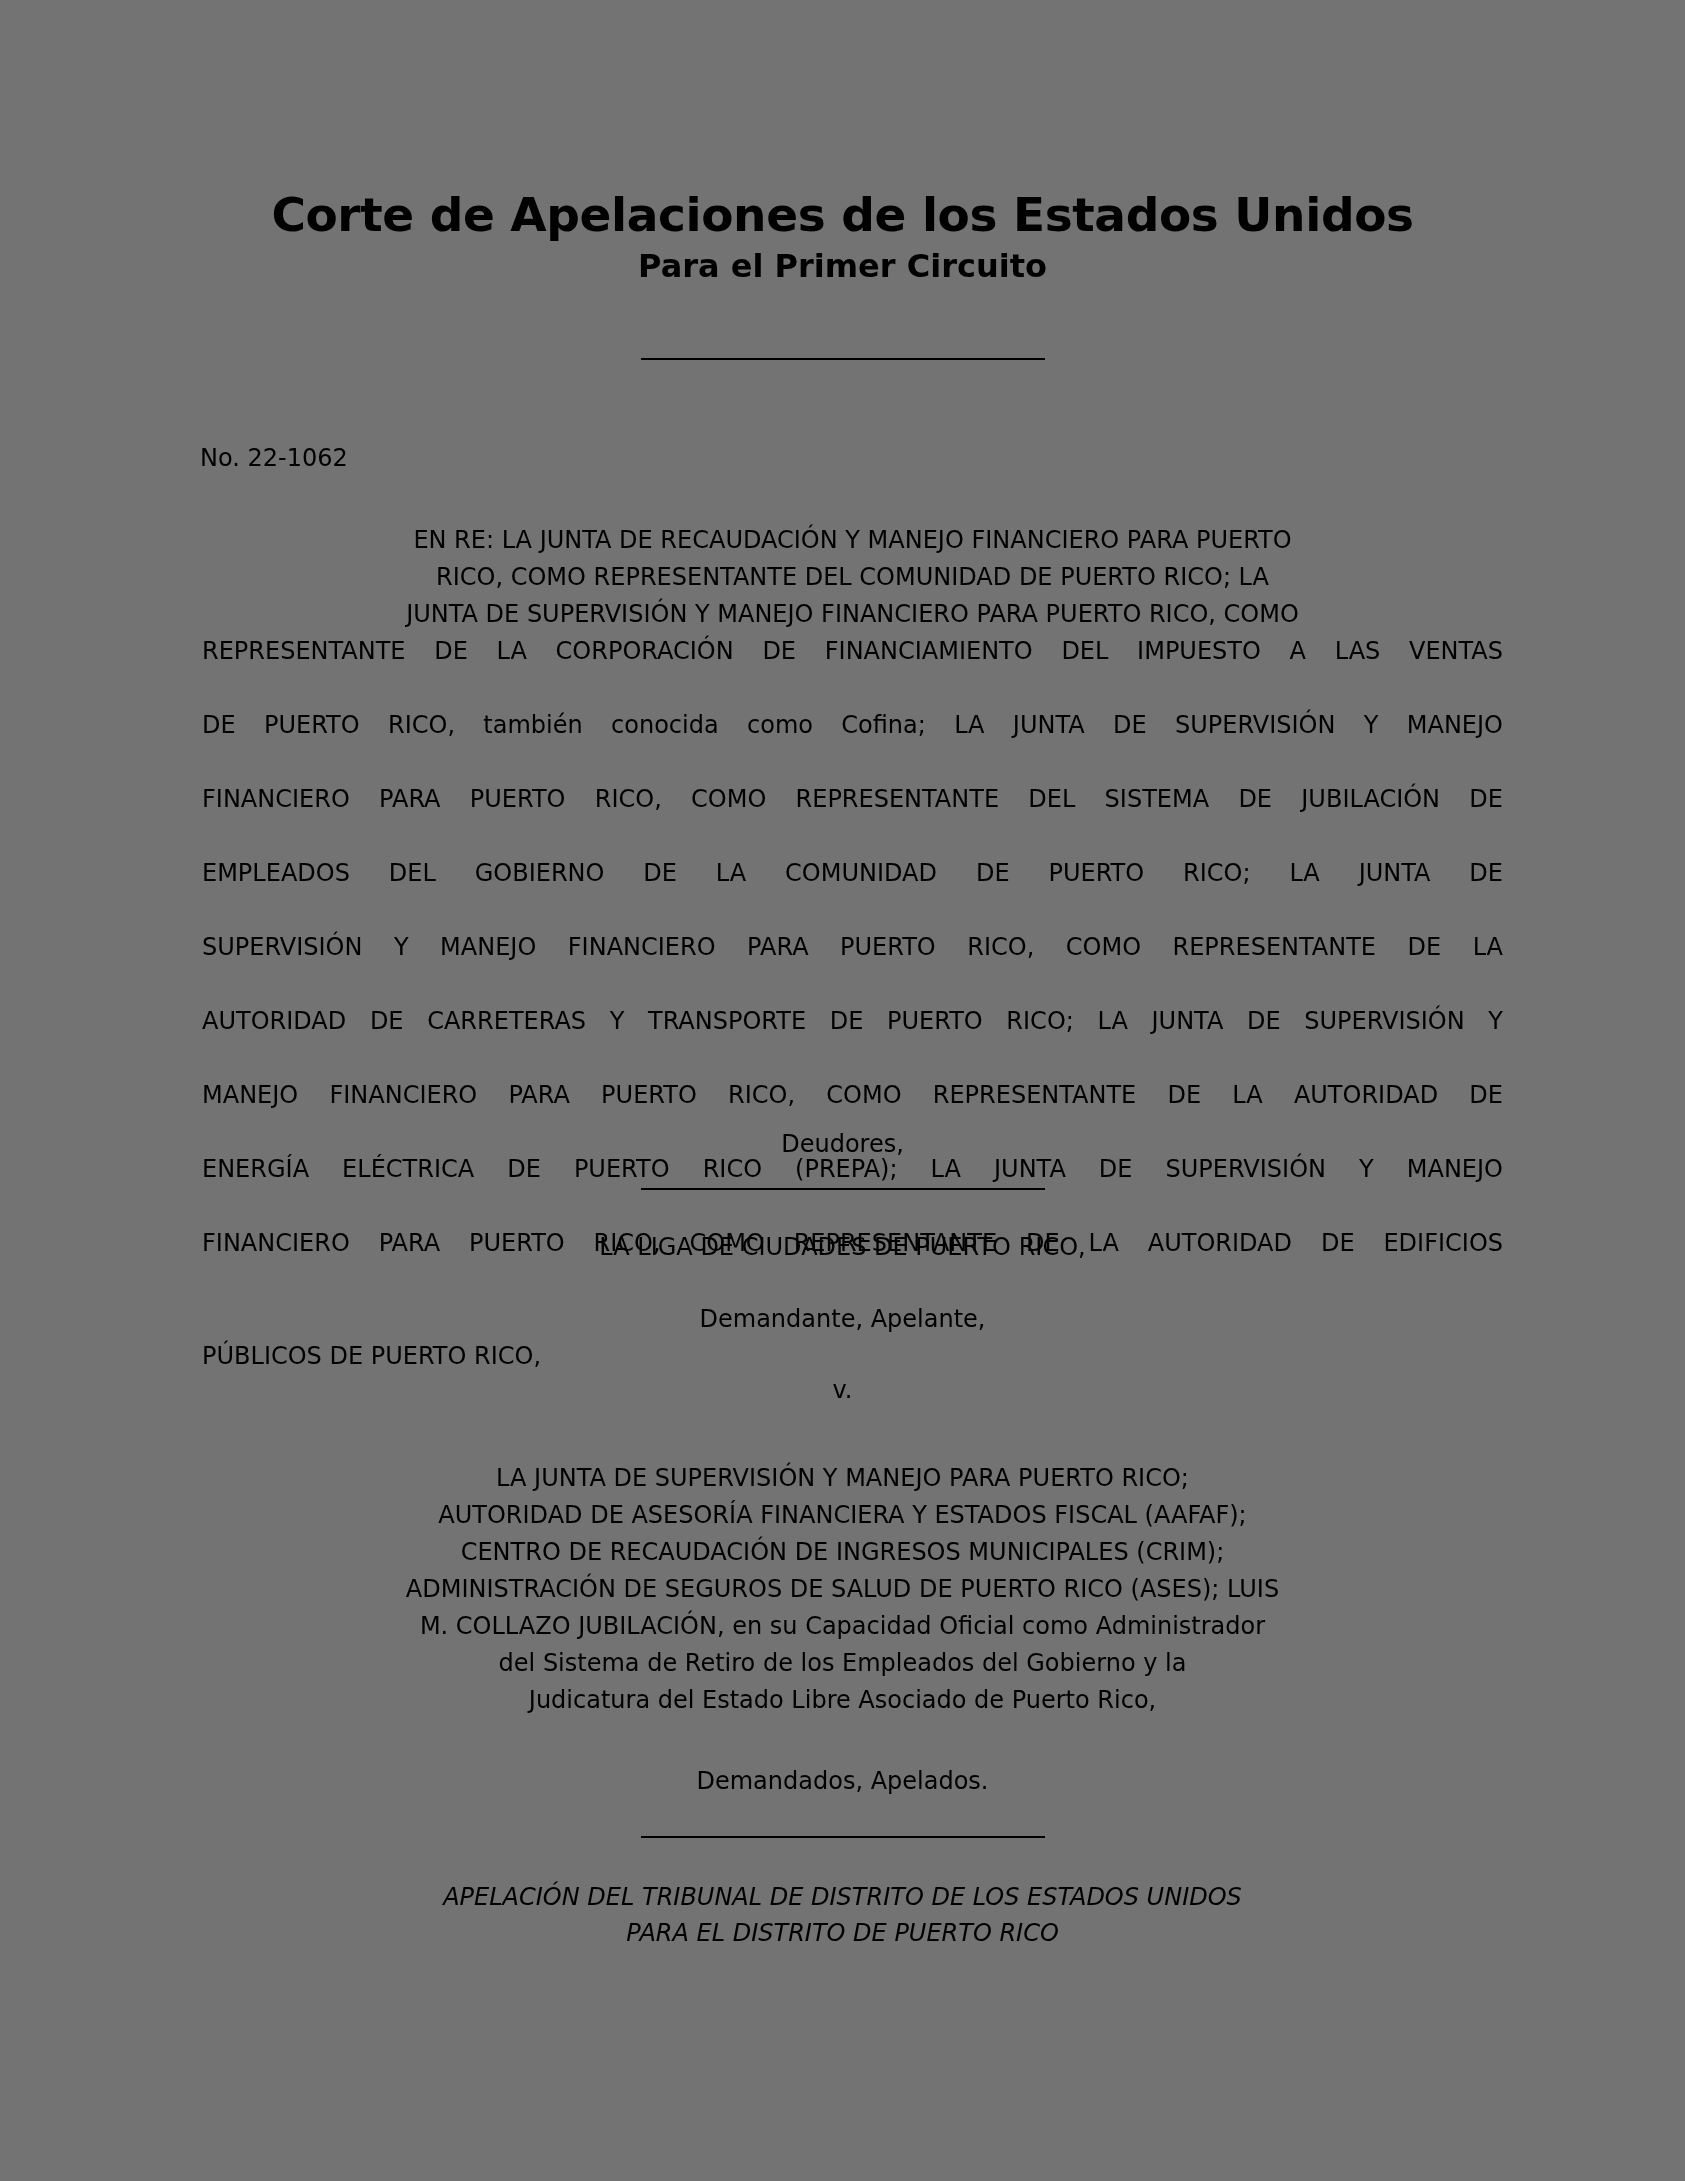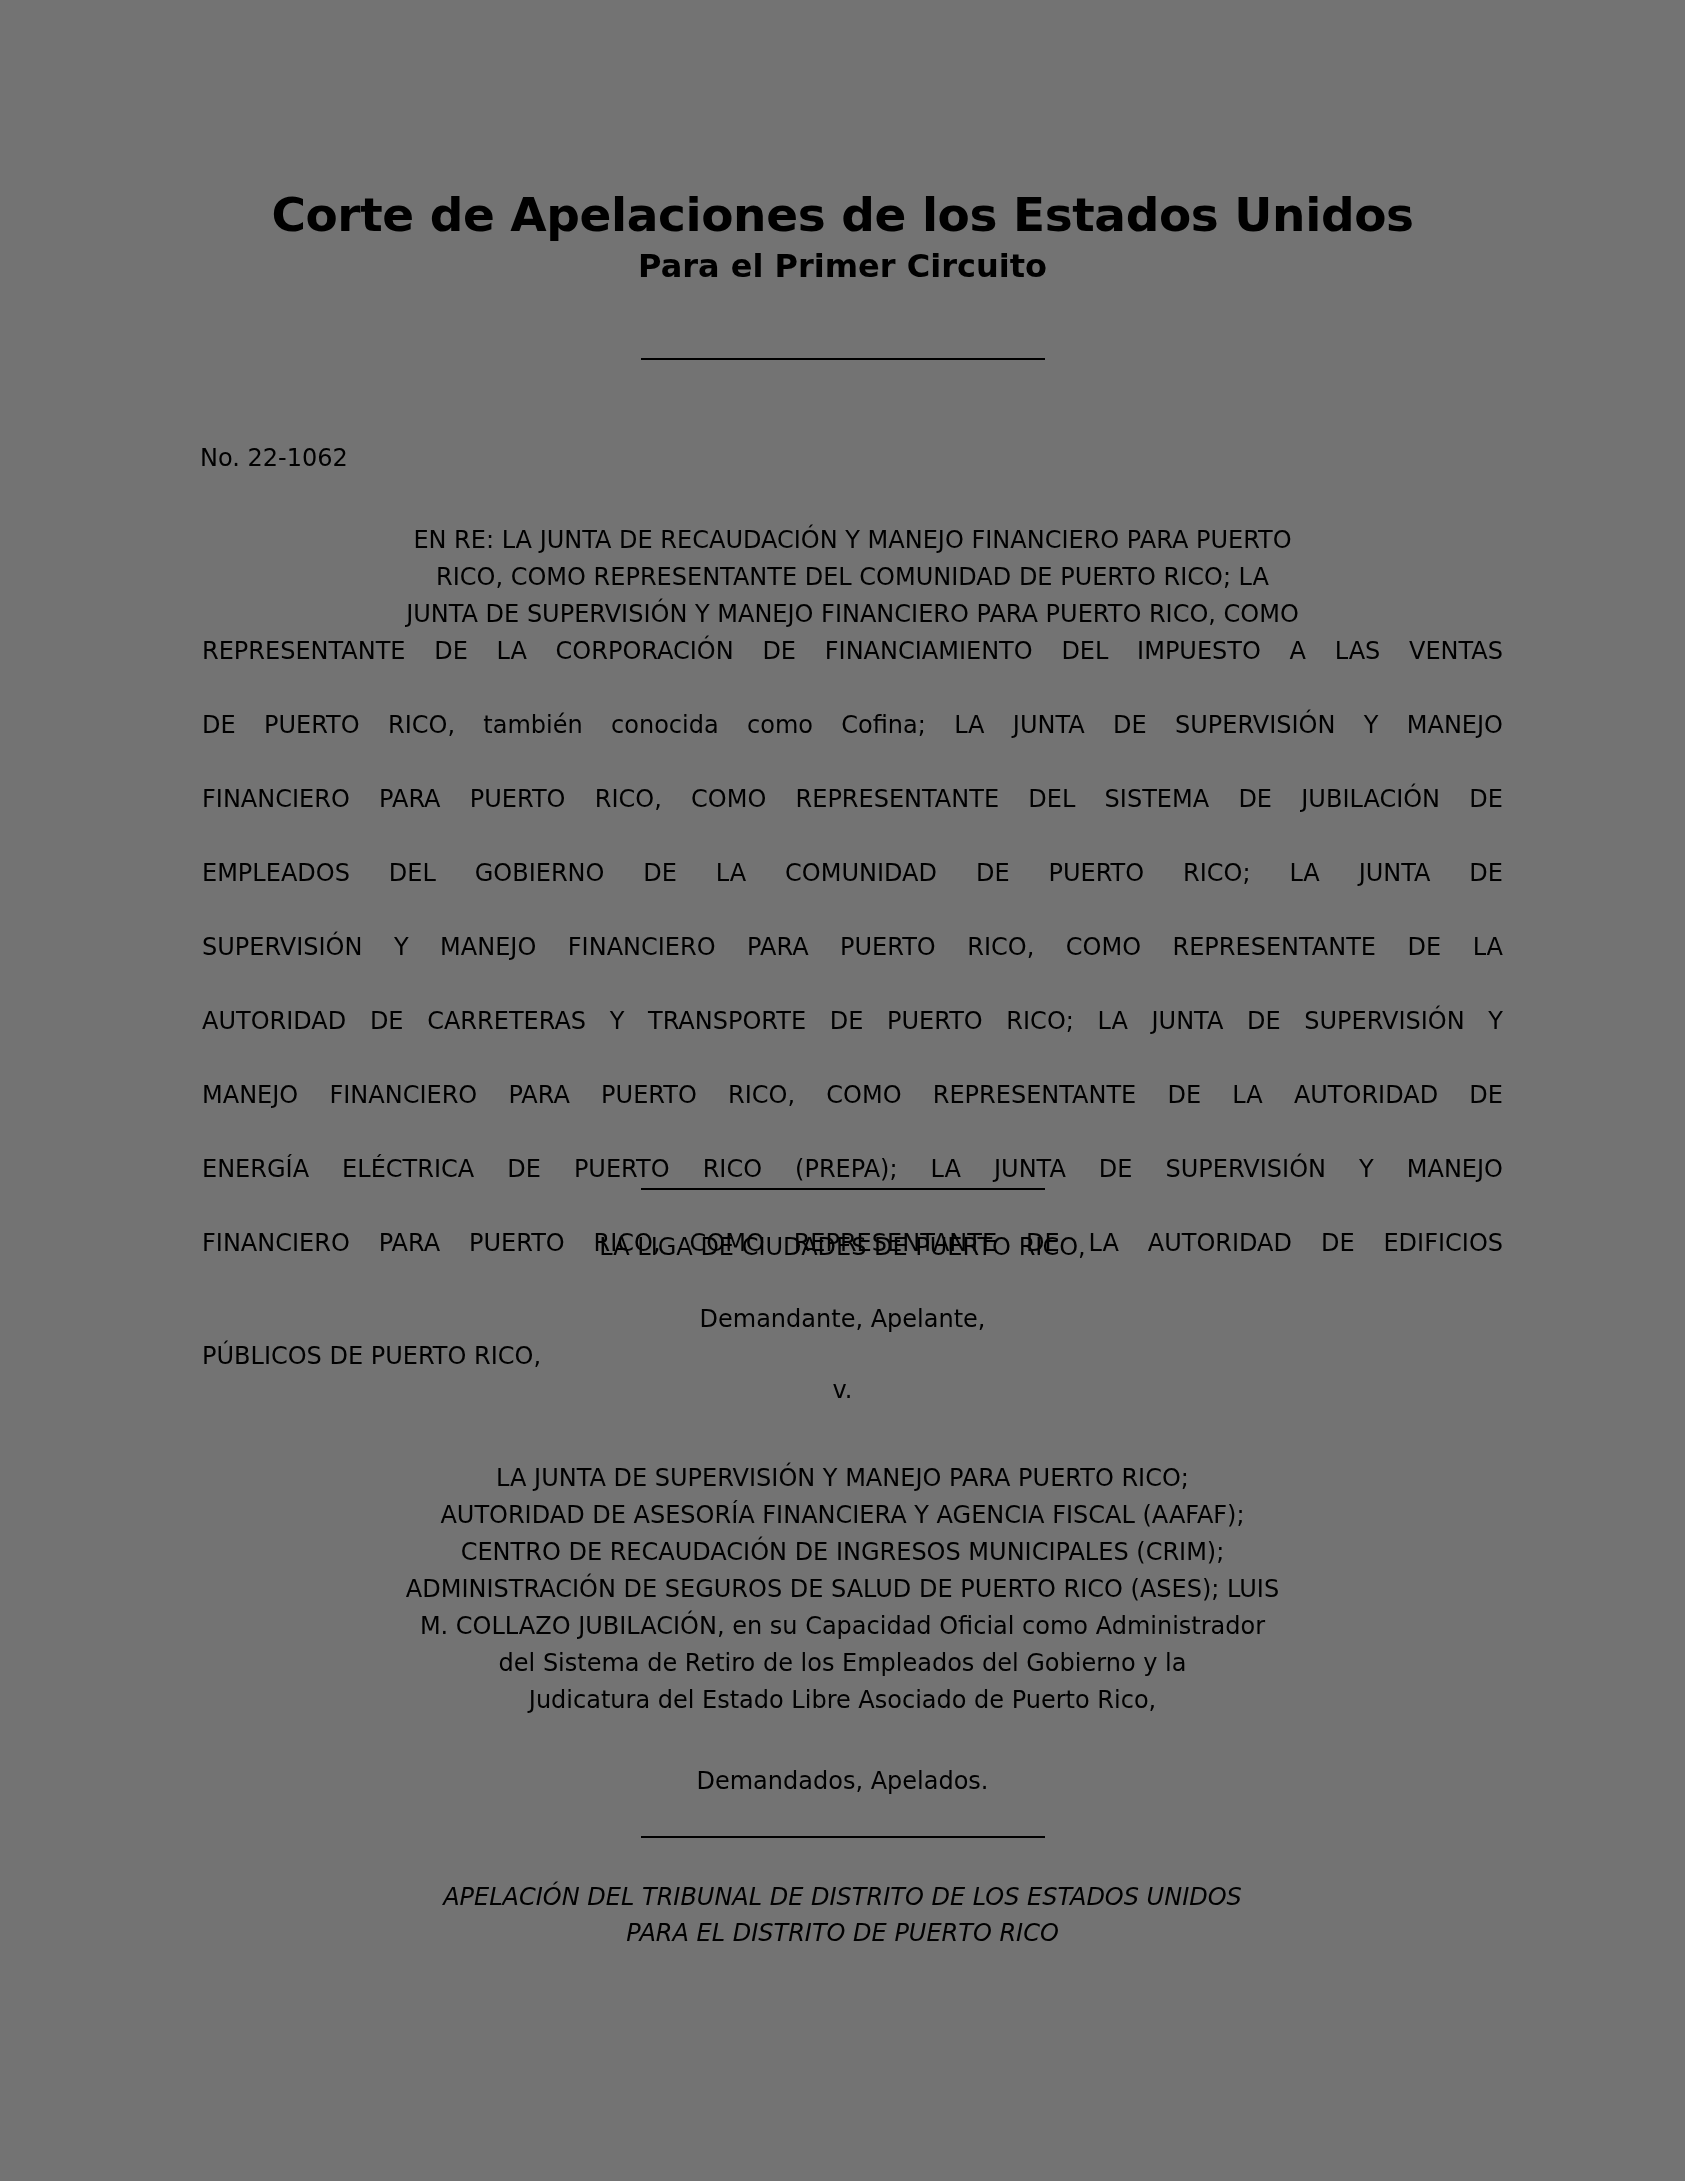--- a/index.html
+++ b/index.html
@@ -185,32 +185,33 @@
     <span class="cap-just">FINANCIERO PARA PUERTO RICO, COMO REPRESENTANTE DEL SISTEMA DE JUBILACIÓN DE</span>
     <span class="cap-just">EMPLEADOS DEL GOBIERNO DE LA COMUNIDAD DE PUERTO RICO; LA JUNTA DE</span>
     <span class="cap-just">SUPERVISIÓN Y MANEJO FINANCIERO PARA PUERTO RICO, COMO REPRESENTANTE DE LA</span>
     <span class="cap-just">AUTORIDAD DE CARRETERAS Y TRANSPORTE DE PUERTO RICO; LA JUNTA DE SUPERVISIÓN Y</span>
     <span class="cap-just">MANEJO FINANCIERO PARA PUERTO RICO, COMO REPRESENTANTE DE LA AUTORIDAD DE</span>
     <span class="cap-just">ENERGÍA ELÉCTRICA DE PUERTO RICO (PREPA); LA JUNTA DE SUPERVISIÓN Y MANEJO</span>
     <span class="cap-just">FINANCIERO PARA PUERTO RICO, COMO REPRESENTANTE DE LA AUTORIDAD DE EDIFICIOS</span>
     <span class="cap-last">PÚBLICOS DE PUERTO RICO,</span>
   </div>
 
+  <div class="centered-line deudores">Deudores,</div>
 
   <hr class="rule rule-mid">
 
   <div class="centered-line liga">LA LIGA DE CIUDADES DE PUERTO RICO,</div>
 
   <div class="centered-line demandante">Demandante, Apelante,</div>
 
   <div class="centered-line vee">v.</div>
 
   <div class="defendants">
     <span class="d-line">LA JUNTA DE SUPERVISIÓN Y MANEJO PARA PUERTO RICO;</span>
-    <span class="d-line">AUTORIDAD DE ASESORÍA FINANCIERA Y AGENCIA FISCAL (AAFAF);</span>
+    <span class="d-line">AUTORIDAD DE ASESORÍA FINANCIERA Y ESTADOS FISCAL (AAFAF);</span>
     <span class="d-line">CENTRO DE RECAUDACIÓN DE INGRESOS MUNICIPALES (CRIM);</span>
     <span class="d-line">ADMINISTRACIÓN DE SEGUROS DE SALUD DE PUERTO RICO (ASES); LUIS</span>
     <span class="d-line">M. COLLAZO JUBILACIÓN, en su Capacidad Oficial como Administrador</span>
     <span class="d-line">del Sistema de Retiro de los Empleados del Gobierno y la</span>
     <span class="d-line">Judicatura del Estado Libre Asociado de Puerto Rico,</span>
   </div>
 
   <div class="centered-line demandados">Demandados, Apelados.</div>
 
   <hr class="rule rule-bottom">

